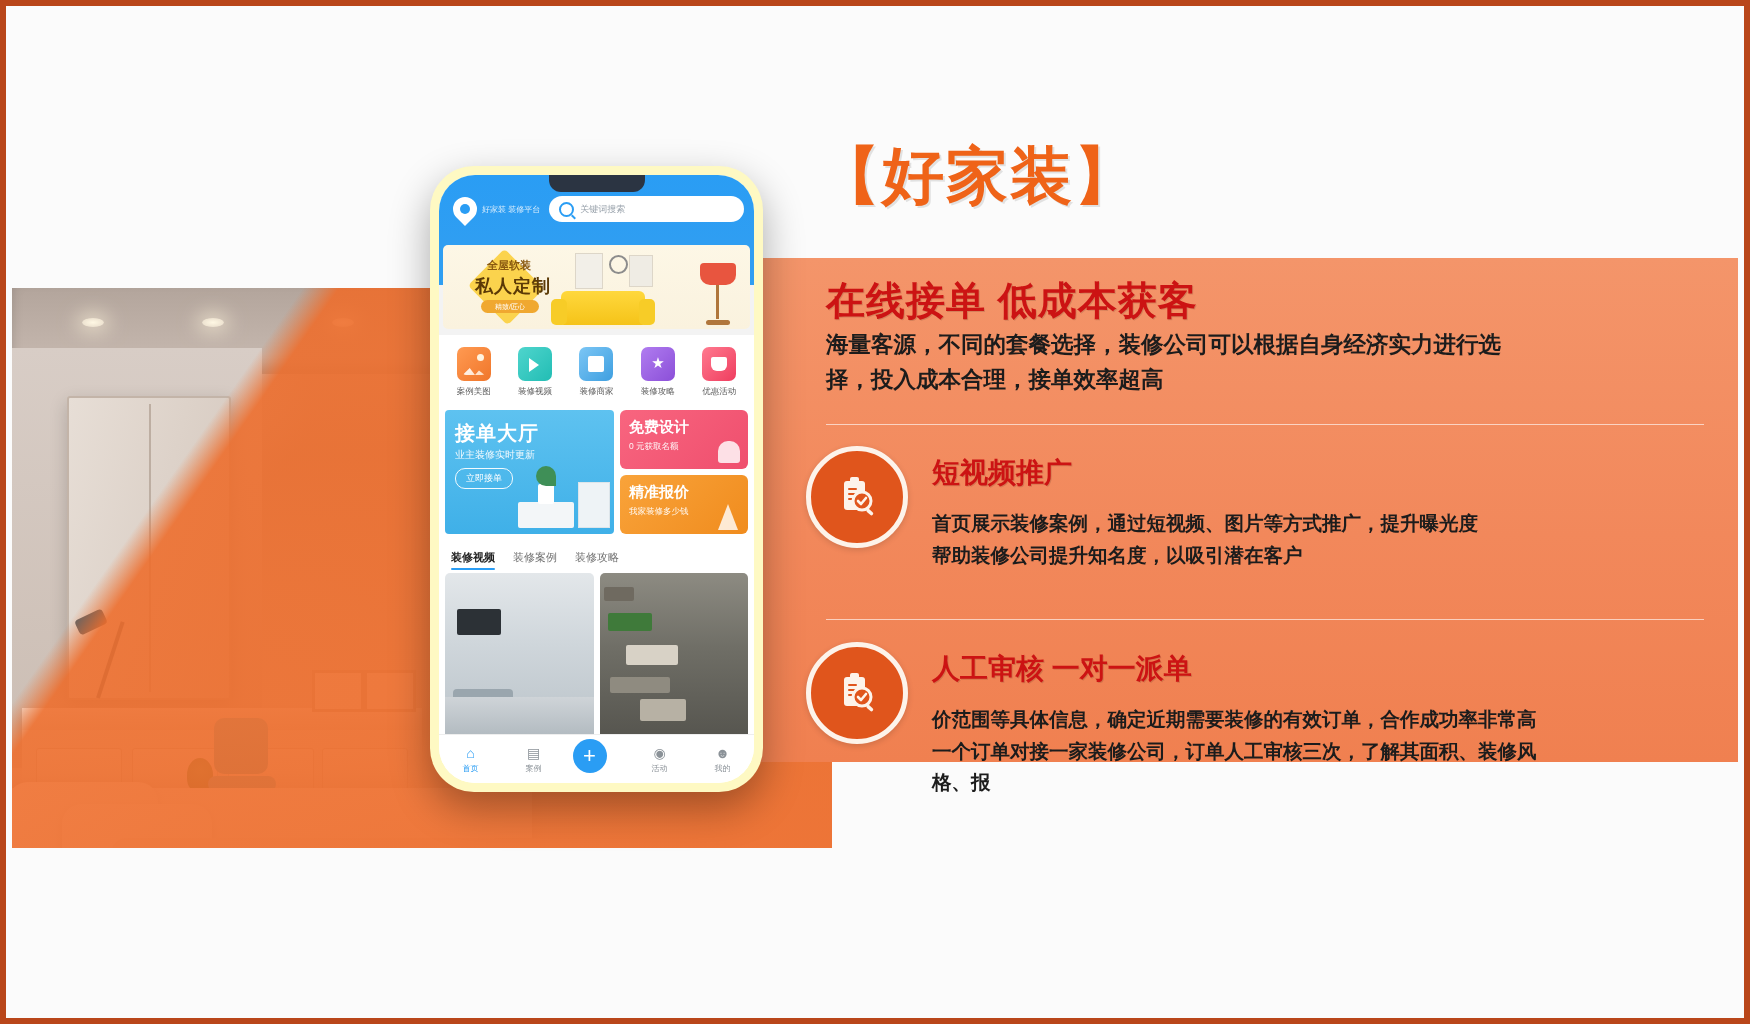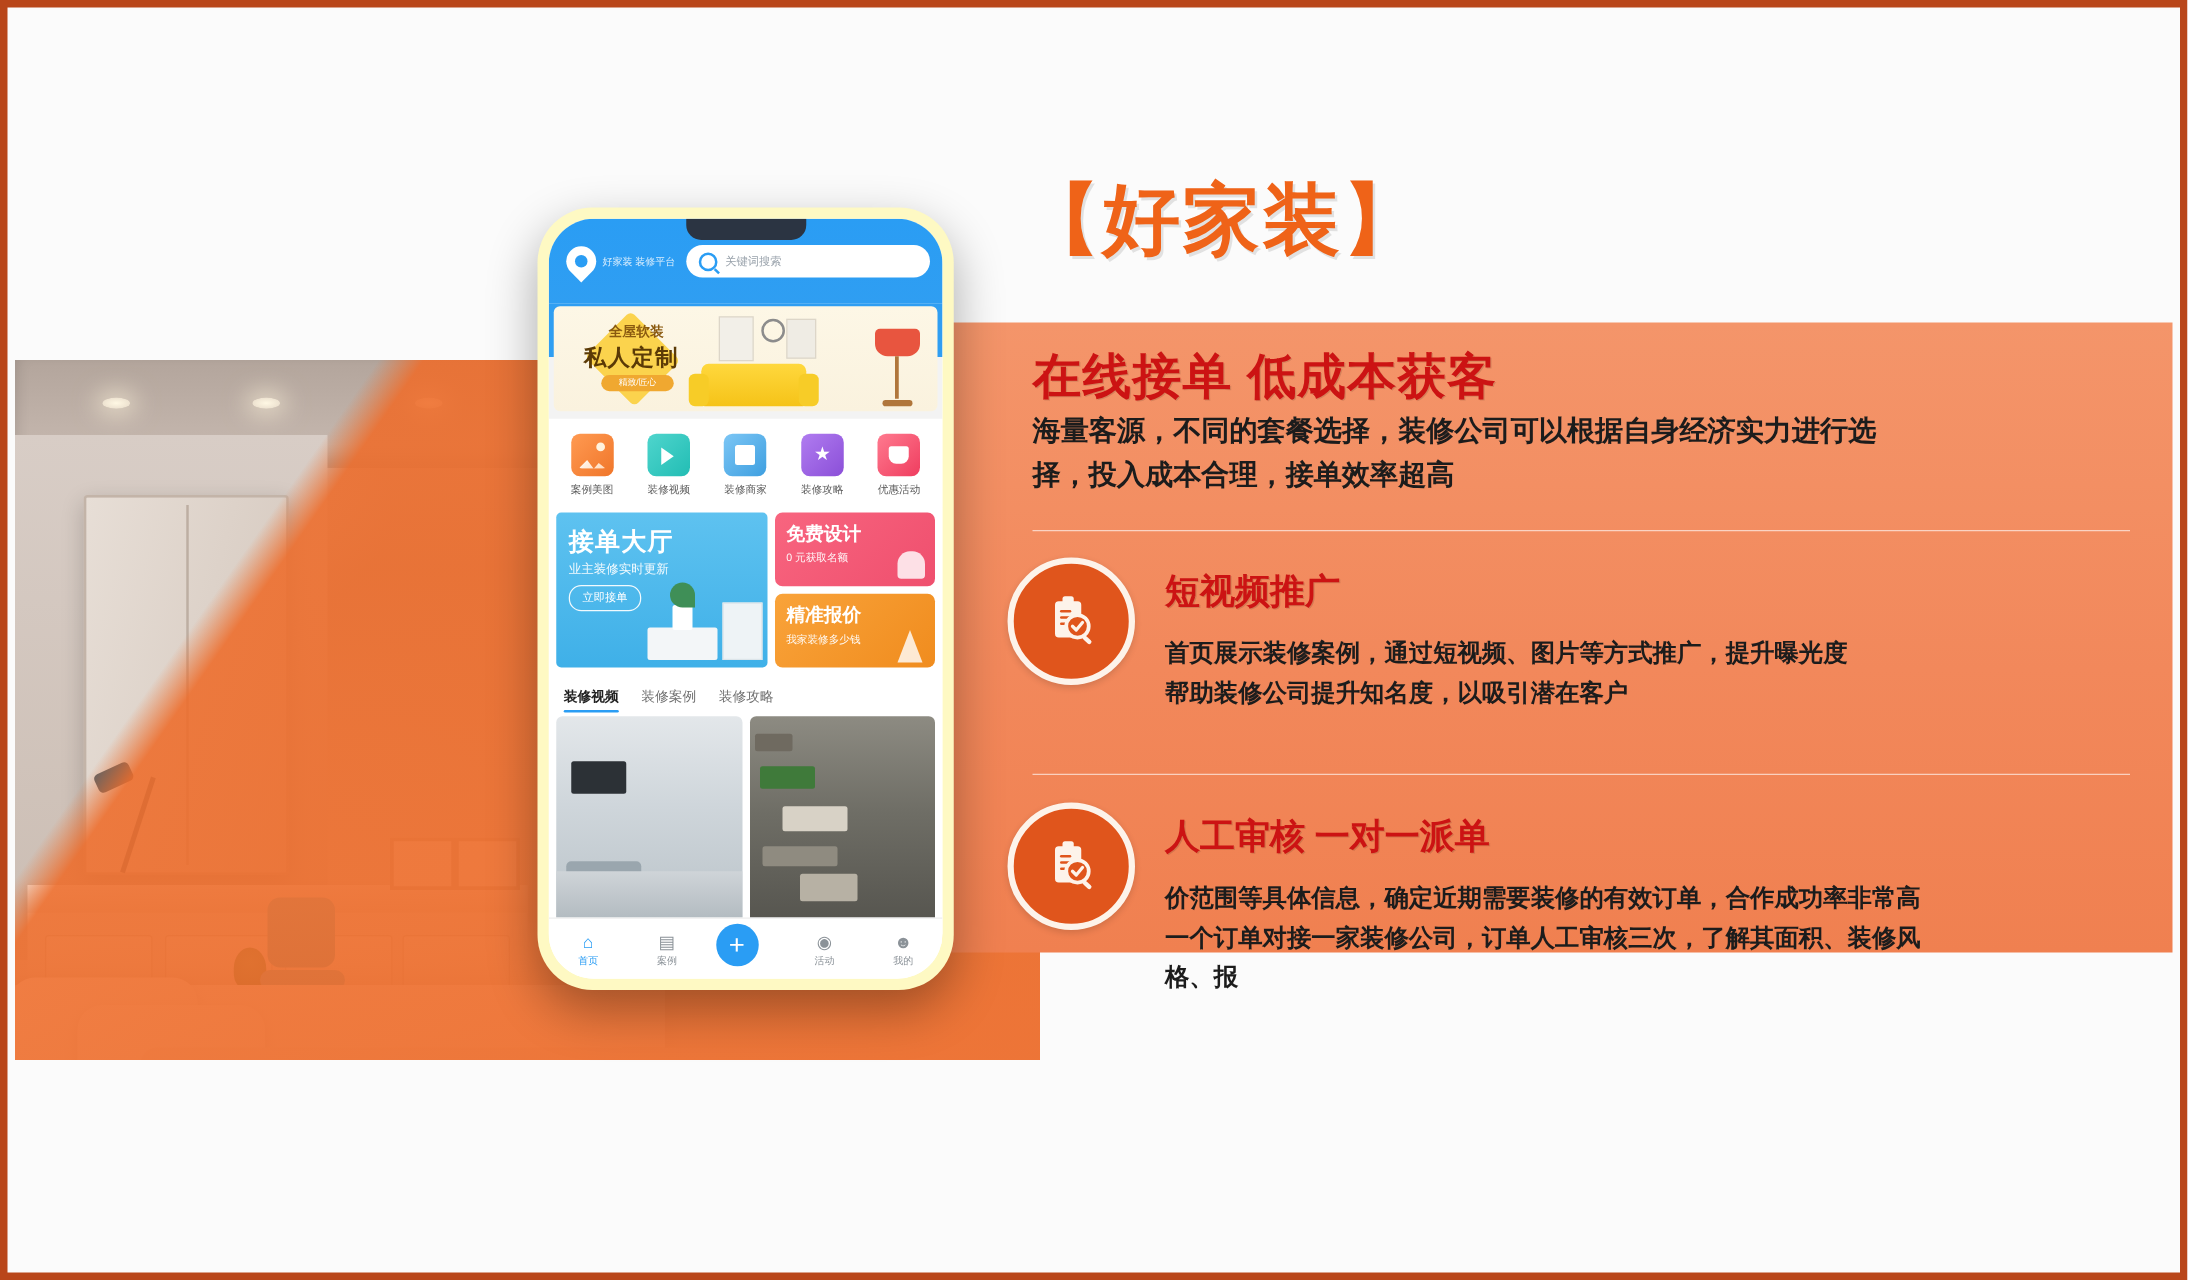--- a/index.html
+++ b/index.html
@@ -192,21 +192,21 @@
   }
   .hero-card{
     position:absolute;left:4px;right:4px;top:2px;height:84px;
     background:linear-gradient(180deg,#fdf7e6,#faf2de);border-radius:5px;overflow:hidden;
   }
   .diamond{
     position:absolute;left:24px;top:6px;width:78px;height:72px;
     background:#fbd34d;transform:rotate(45deg) scale(.72);border-radius:6px;
   }
   .hero-t1{position:absolute;left:30px;top:13px;width:72px;text-align:center;font-size:11px;color:#8a5a10;font-weight:bold;}
-  .hero-t2{position:absolute;left:24px;top:29px;width:84px;text-align:left;font-size:18px;color:#5b3a06;font-weight:bold;letter-spacing:1px;}
+  .hero-t2{position:absolute;left:24px;top:29px;width:84px;text-align:right;font-size:18px;color:#5b3a06;font-weight:bold;letter-spacing:1px;}
   .hero-tag{
     position:absolute;left:38px;top:55px;width:58px;height:13px;border-radius:7px;
     background:#f0a830;color:#fff;font-size:7px;text-align:center;line-height:13px;
   }
   .sofa{
     position:absolute;left:118px;bottom:4px;width:84px;height:34px;border-radius:6px 6px 3px 3px;
     background:linear-gradient(180deg,#ffd83d,#f5c318);
   }
   .sofa::before{content:"";position:absolute;left:-10px;bottom:0;width:16px;height:26px;border-radius:5px;background:#f7cc27;}
   .sofa::after{content:"";position:absolute;right:-10px;bottom:0;width:16px;height:26px;border-radius:5px;background:#f7cc27;}

